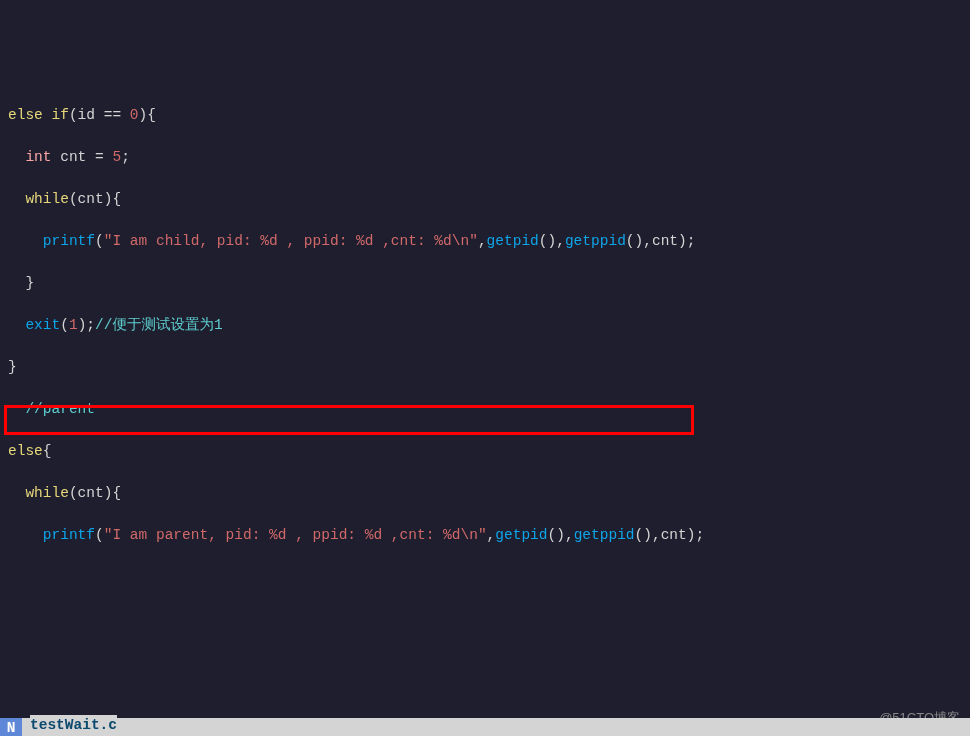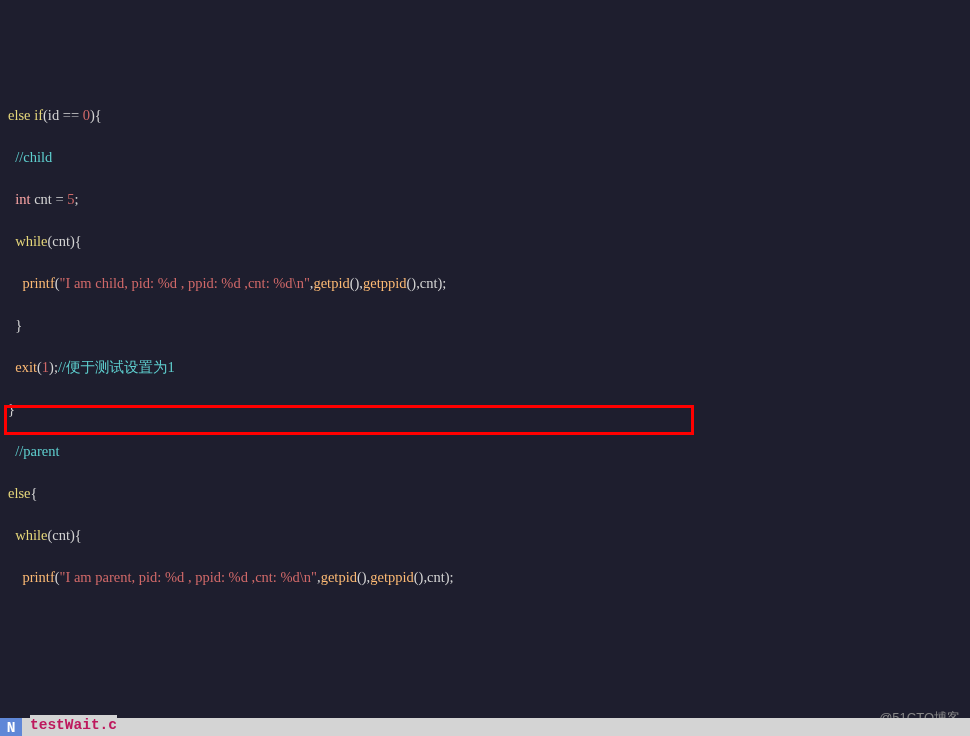--- a/index.html
+++ b/index.html
@@ -11,55 +11,55 @@
       width: 970px;
       height: 736px;
       overflow: hidden;
       position: relative;
       line-height: 21px;
       white-space: pre;
       padding: 0 0 0 8px;
     }
     .kw { color: #e6d77a; }
     .type { color: #fca5a5; }
-    .func { color: #fdba74; }
+    .func { color: #0ea5e9; }
     .str { color: #d16969; }
     .num { color: #d16969; }
     .com { color: #5ecfcf; }
     .highlight-box {
       position: absolute;
       border: 3px solid #ff0000;
       left: 4px;
       top: 405px;
       width: 690px;
       height: 30px;
       pointer-events: none;
     }
-    .line { display: block; font-family: Liberation Serif, serif; }
+    .line { display: block; }
     .watermark {
       position: absolute;
       bottom: 8px;
       right: 10px;
       color: #888;
       font-size: 13px;
       font-family: sans-serif;
     }
     .bottom-bar {
       position: absolute;
       bottom: 0;
       left: 0;
       width: 970px;
       height: 18px;
       background: #d4d4d4;
     }
     .bottom-filename {
       position: absolute;
       bottom: 0;
       left: 30px;
-      color: #be185d;
+      color: #0c4a6e;
       background: #d4d4d4;
       font-weight: bold;
     }
     .bottom-mode {
       position: absolute;
       bottom: 0;
       left: 0;
       width: 22px;
       height: 18px;
       background: #5f87d7;
@@ -68,21 +68,20 @@
       text-align: center;
     }
   </style>
 </head>
 <body>
 
 
 
 <div>
 <span class="line"><span class="kw">else</span><span class="kw"> if</span><span>(id == </span><span class="num">0</span><span>){</span></span>
-<span class="line"><span class="com">  //child</span></span>
 <span class="line"><span class="type">  int</span><span> cnt = </span><span class="num">5</span><span>;</span></span>
 <span class="line"><span class="kw">  while</span><span>(cnt){</span></span>
 <span class="line"><span class="func">    printf</span><span>(</span><span class="str">"I am child, pid: %d , ppid: %d ,cnt: %d\n"</span><span>,</span><span class="func">getpid</span><span>(),</span><span class="func">getppid</span><span>(),cnt);</span></span>
 <span class="line"><span>  }</span></span>
 <span class="line"><span class="func">  exit</span><span>(</span><span class="num">1</span><span>);</span><span class="com">//便于测试设置为1</span></span>
 <span class="line"><span>}</span></span>
 <span class="line"><span class="com">  //parent</span></span>
 <span class="line"><span class="kw">else</span><span>{</span></span>
 <span class="line"><span class="kw">  while</span><span>(cnt){</span></span>
 <span class="line"><span class="func">    printf</span><span>(</span><span class="str">"I am parent, pid: %d , ppid: %d ,cnt: %d\n"</span><span>,</span><span class="func">getpid</span><span>(),</span><span class="func">getppid</span><span>(),cnt);</span></span>

